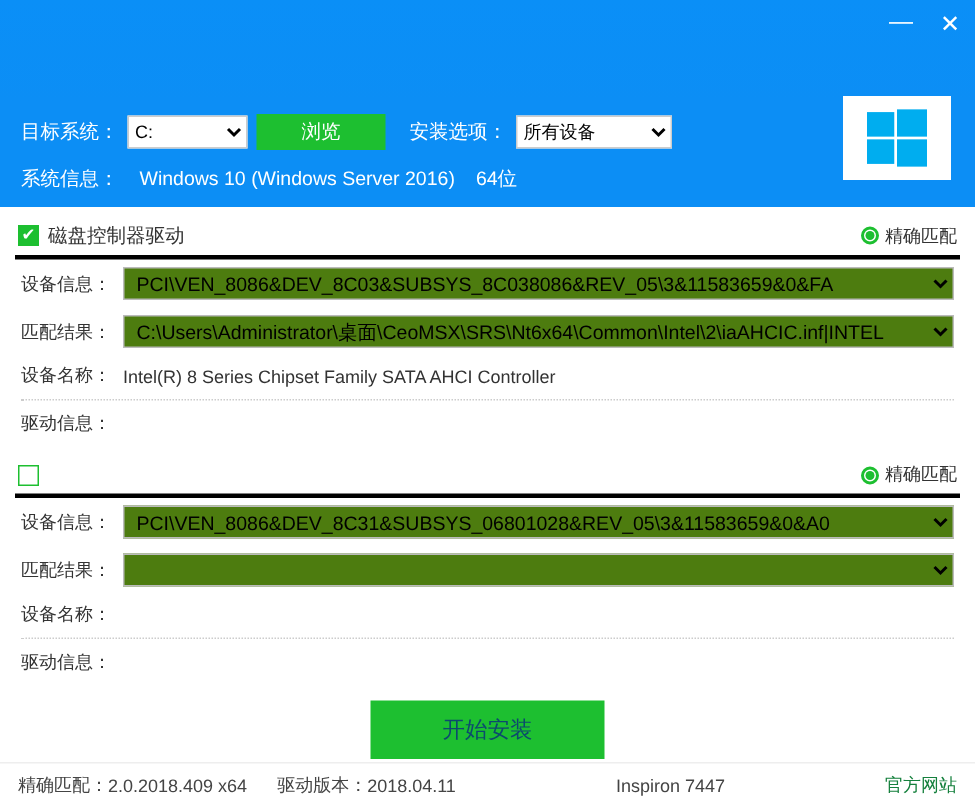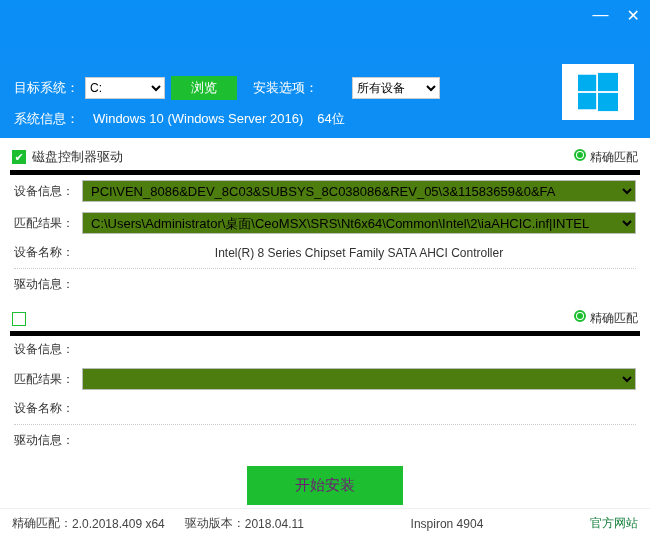--- a/index.html
+++ b/index.html
@@ -8,44 +8,44 @@
 .titlebar { height: 68px; background: linear-gradient(#0a8ff7, #0c8ef5); position: relative; }
 .titlebar-btns { position: absolute; top: 6px; right: 10px; display: flex; gap: 18px; }
 .titlebar-btns span { color: #fff; font-size: 16px; cursor: pointer; }
 .brand { padding: 18px 0 0 22px; display: flex; align-items: center; gap: 6px; }
 .brand-logo { color: #fff; font-size: 28px; font-weight: 300; letter-spacing: 0.5px; font-family: Arial, sans-serif; }
 .brand-sub { color: #cfe6fd; font-size: 10px; line-height: 1.3; margin-top: 2px; }
 .topbar { background: #0c8ef5; padding: 8px 14px 10px 14px; display: flex; align-items: center; position: relative; }
 .topbar label { color: #fff; font-size: 13px; margin-right: 6px; }
 .topbar select { height: 22px; font-size: 12px; border: 1px solid #ccc; background: #fff; }
 .drive-sel { width: 80px; }
-.device-sel { width: 88px; margin-left: 28px; }
-.browse-btn { background: #1dbf30; color: #fff; border: none; padding: 3px 20px; font-size: 13px; margin: 0 16px 0 6px; cursor: pointer; font-family: Liberation Serif, serif; }
+.device-sel { width: 104px; }
+.browse-btn { background: #1dbf30; color: #fff; border: none; padding: 3px 30px; font-size: 13px; margin: 0 16px 0 6px; cursor: pointer; font-family: Liberation Serif, serif; }
 .winlogo { position: absolute; right: 16px; top: -4px; width: 72px; height: 56px; background: #fff; display: flex; align-items: center; justify-content: center; }
 .winlogo svg { width: 40px; height: 40px; }
 .sysinfo { background: #0c8ef5; padding: 0 4px 10px 14px; color: #fff; font-size: 13px; }
 .sysinfo span { margin-right: 14px; }
 .content { flex: 1; padding: 6px 10px; overflow: auto; }
-.section-hd { display: flex; align-items: center; justify-content: space-between; border-bottom: 5px solid #000000; padding: 4px 2px; }
+.section-hd { display: flex; align-items: center; justify-content: space-between; border-bottom: 3px solid #000000; padding: 4px 2px; }
 .section-hd .left { display: flex; align-items: center; }
 .cb { width: 14px; height: 14px; border: 1px solid #1dbf30; margin-right: 6px; display: inline-flex; align-items: center; justify-content: center; background: #fff; }
 .cb.checked::after { content: "✔"; color: #fff; font-size: 11px; line-height: 1; }
 .cb.checked { background: #1dbf30; }
 .section-title { font-size: 13px; color: #333; }
-.match-label { display: flex; align-items: flex-start; font-size: 12px; color: #333; }
+.match-label { display: flex; align-items: center; font-size: 12px; color: #333; }
 .radio-dot { width: 12px; height: 12px; border-radius: 50%; border: 2px solid #1dbf30; margin-right: 4px; display: inline-flex; align-items: center; justify-content: center; }
 .radio-dot::after { content: ""; width: 6px; height: 6px; background: #1dbf30; border-radius: 50%; }
 .row { display: flex; align-items: center; padding: 5px 4px; font-size: 12px; color: #333; }
 .row .lbl { width: 68px; flex-shrink: 0; }
 .row select { flex: 1; height: 22px; font-size: 13px; border: 1px solid #bbb; padding: 0 4px; background: #4d7c0f; }
-.row .val { flex: 1; font-size: 12px; text-align: center; }
+.row .val { flex: 1; font-size: 12px; }
 .divider { border-top: 1px dotted #ccc; margin: 2px 4px; }
 .section + .section { margin-top: 8px; }
 .action-area { text-align: center; padding: 12px 0 8px 0; }
-.start-btn { background: #1dbf30; color: #701a75; border: none; padding: 10px 48px; font-size: 15px; cursor: pointer; font-family: Liberation Mono, monospace; }
+.start-btn { background: #1dbf30; color: #0c4a6e; border: none; padding: 10px 48px; font-size: 15px; cursor: pointer; font-family: Liberation Mono, monospace; }
 .footer { display: flex; align-items: center; padding: 6px 12px 8px 12px; font-size: 12px; color: #444; border-top: 1px solid #eee; }
 .footer .spacer { flex: 1; }
 .footer .link { color: #15803d; cursor: pointer; }
 .footer .mid { margin: 0 24px; }
 </style>
 </head>
 <body>
 
 <div class="window">
   <div class="titlebar">
@@ -116,20 +116,21 @@
         <div class="left">
           <span class="cb"></span>
         </div>
         <div class="match-label">
           <span class="radio-dot"></span>
           <span>精确匹配</span>
         </div>
       </div>
       <div class="row">
         <span class="lbl">设备信息：</span>
+        <select><option>PCI\VEN_8086&amp;DEV_8C31&amp;SUBSYS_06801028&amp;REV_05\3&amp;11583659&amp;0&amp;A0</option></select>
       </div>
       <div class="row">
         <span class="lbl">匹配结果：</span>
         <select><option></option></select>
       </div>
       <div class="row">
         <span class="lbl">设备名称：</span>
         <span class="val"></span>
       </div>
       <div class="divider"></div>
@@ -144,17 +145,17 @@
     </div>
   </div>
 
   <div class="footer">
     <span>精确匹配：</span>
     <span>2.0.2018.409 x64</span>
     <span style="width:20px"></span>
     <span>驱动版本：</span>
     <span>2018.04.11</span>
     <span class="spacer"></span>
-    <span class="mid">Inspiron 4904</span>
+    <span class="mid">Inspiron 7447</span>
     <span class="spacer"></span>
     <span class="link">官方网站</span>
   </div>
 </div>
 
 </body></html>

